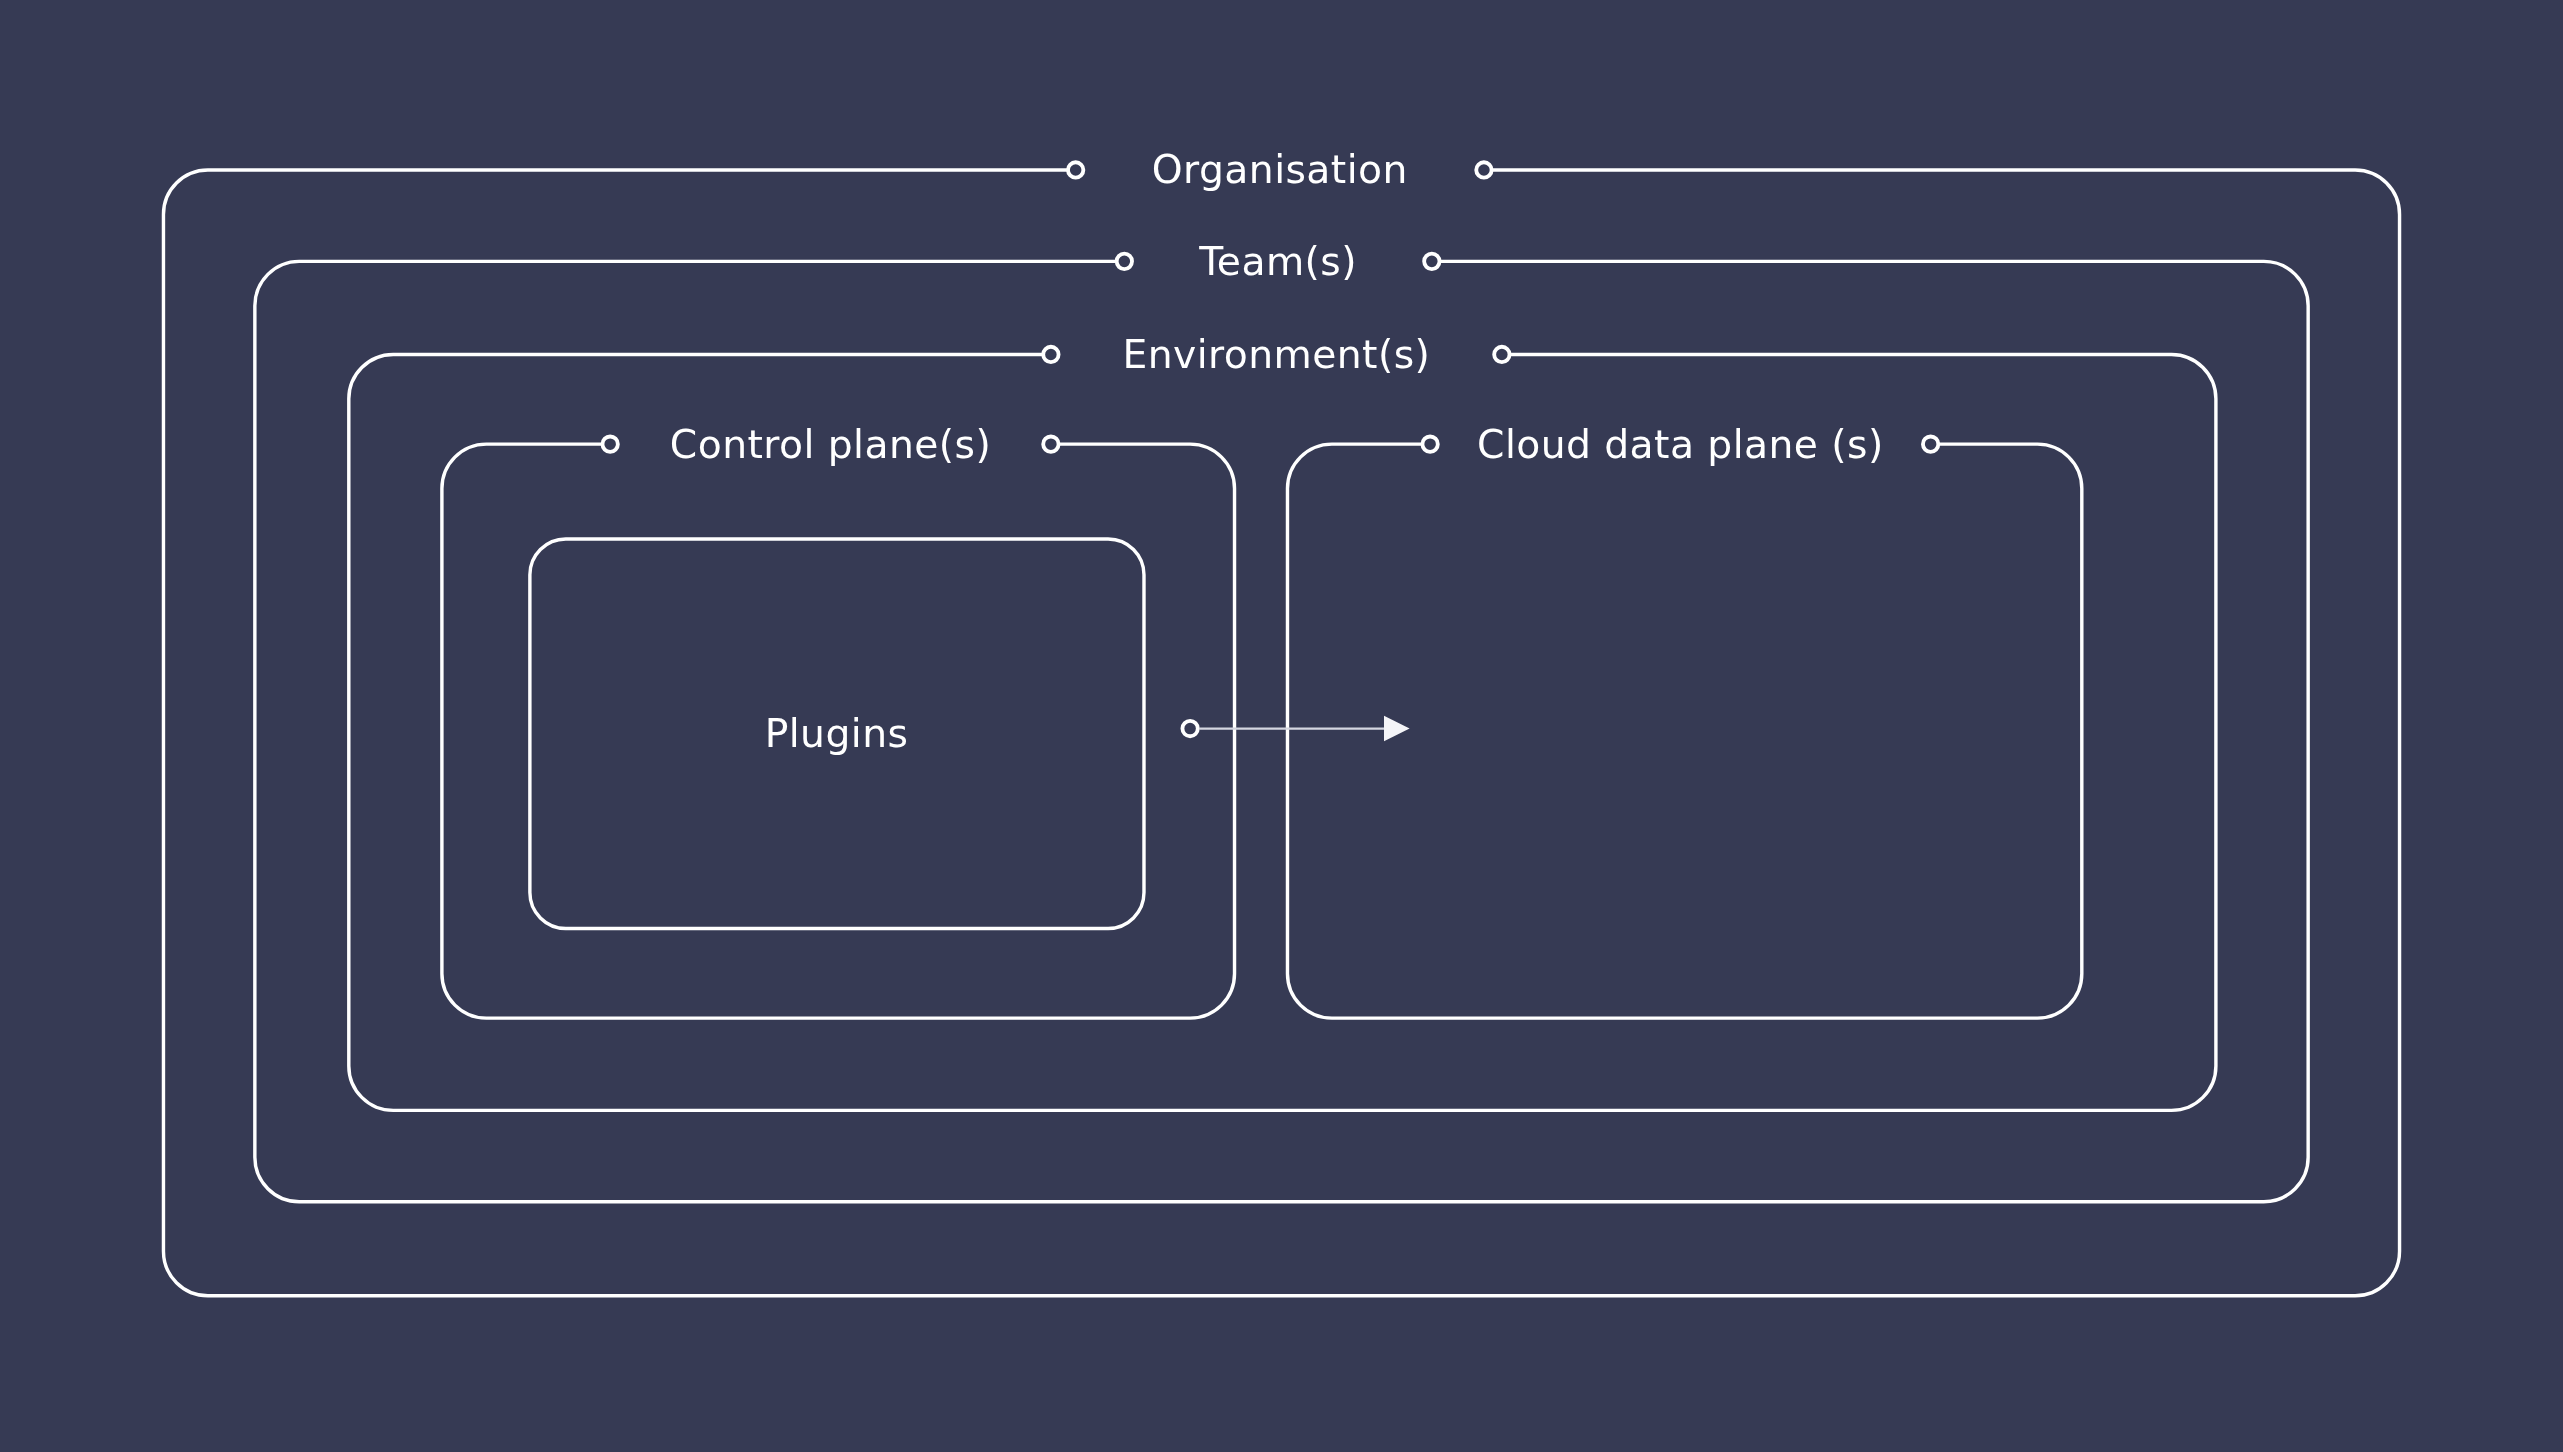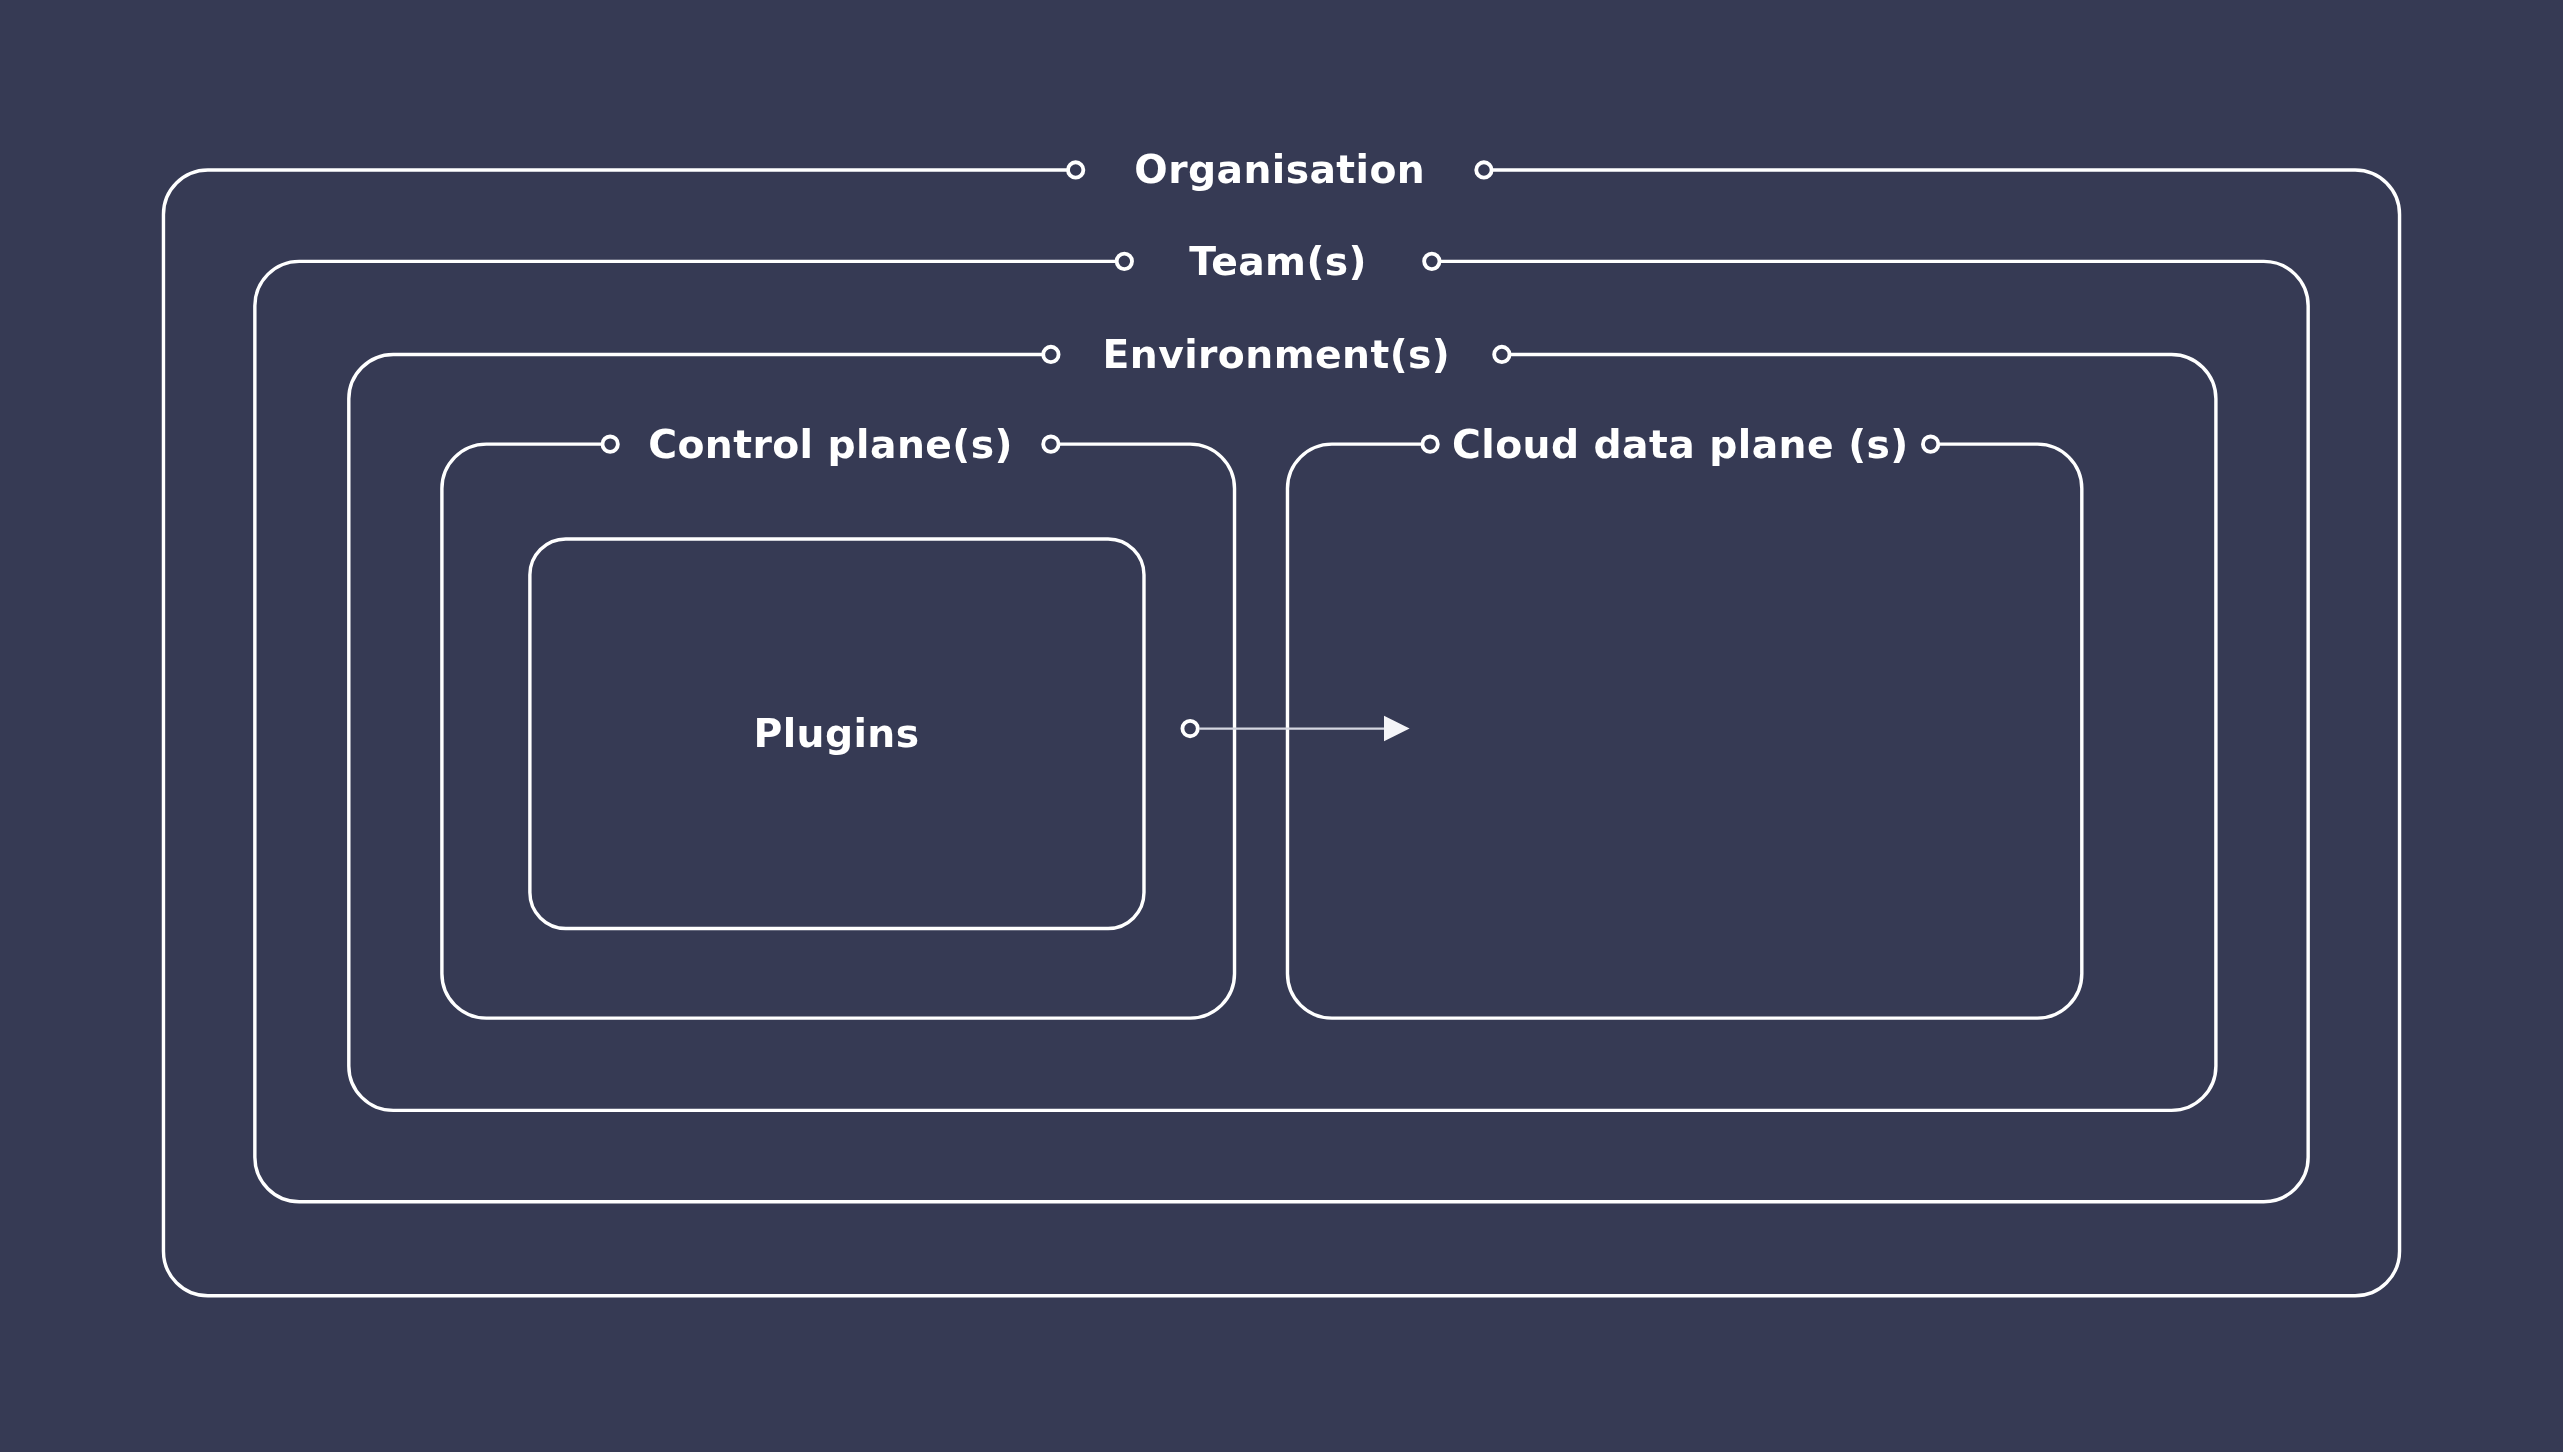--- a/index.html
+++ b/index.html
@@ -14,21 +14,20 @@
   body {
     background: var(--bg);
     overflow: hidden;
     font-family: "DejaVu Sans", "Liberation Sans", sans-serif;
   }
   .canvas {
     position: relative;
     width: 2076px;
     height: 1452px;
     background: var(--bg);
-    font-weight: bold;
   }
   svg.diagram { display: block; width: 2563px; height: 1452px; }
   .box {
     fill: none;
     stroke: var(--line);
     stroke-width: 4;
     stroke-linecap: round;
   }
   .dot {
     fill: var(--bg);

